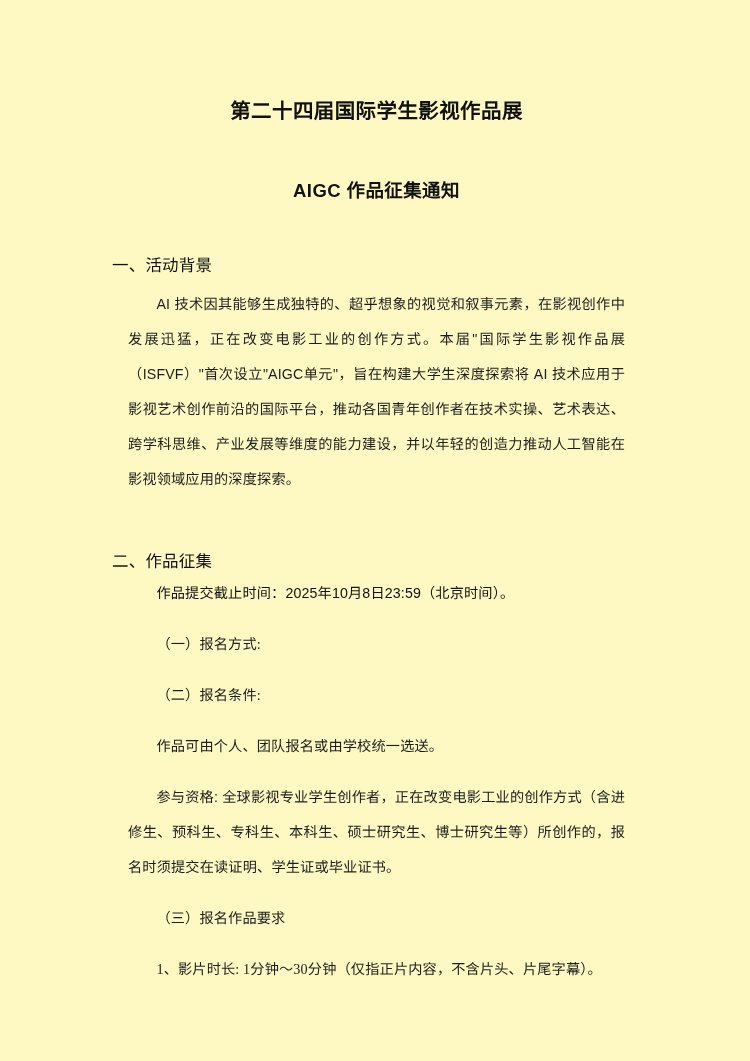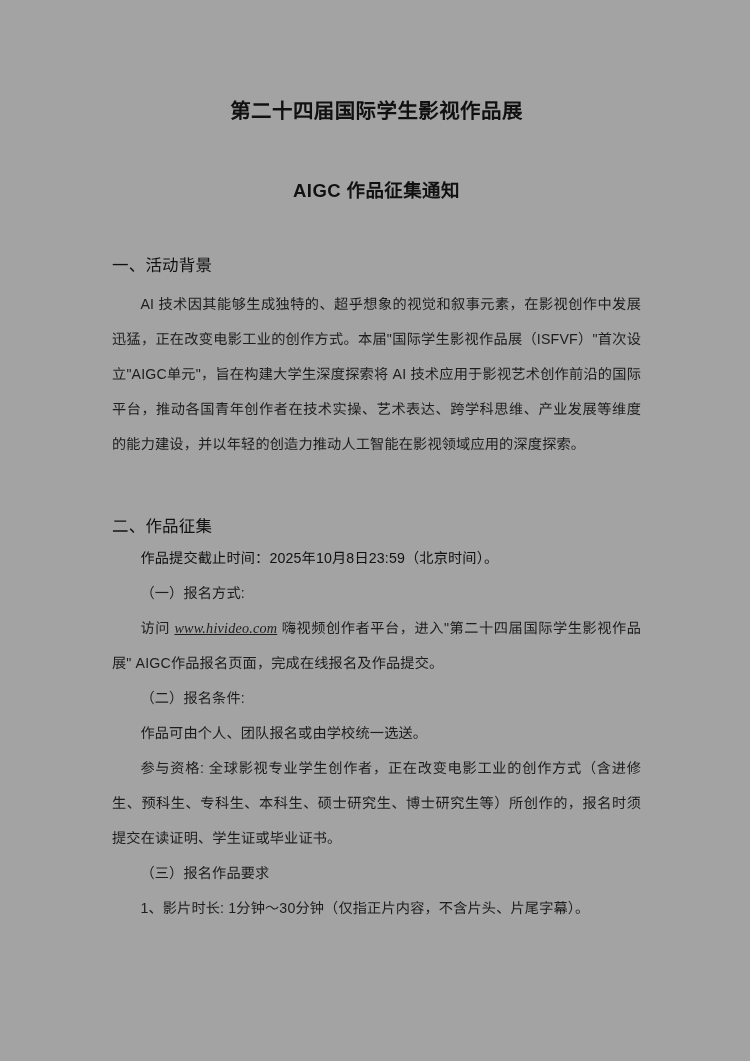--- a/index.html
+++ b/index.html
@@ -11,21 +11,21 @@
   body {
     font-family: "Liberation Sans", "DejaVu Sans", sans-serif;
     color: #1a1a1a;
     -webkit-font-smoothing: antialiased;
   }
   .page {
     position: relative;
     width: 750px;
     height: 1061px;
     margin: 0 auto;
-    background: #a3a3a3;
+    background: #fef9c3;
     overflow: hidden;
     box-sizing: border-box;
   }
   .doc-body {
     position: absolute;
     left: 112px;
     top: 0;
     width: 529px;   
   }
 
@@ -63,34 +63,35 @@
   .sec2-heading { margin-top: 52px; }
 
   
   .para {
     font-size: 14.2px;
     line-height: 35px;
     text-align: justify;
     text-justify: inter-ideograph;
     color: #1d1d1d;
     letter-spacing: 0.15px;
-    margin: 0;
+    margin: 16px;
   }
   .para.indent {
     text-indent: 2em;
   }
   .para.first-para {
     margin-top: 10px;
   }
   .para.bold {
     font-weight: normal;
     color: #111111;
   }
   .para.tight {
     text-align: left;
+    font-family: Liberation Serif, serif;
   }
   .para-gap-sm { margin-top: 2px; }
 
   .link {
     text-decoration: underline;
     font-style: italic;
     color: #1d1d1d;
     font-family: "Liberation Serif", "DejaVu Serif", serif;
     font-size: 14.2px;
     letter-spacing: 0.2px;
@@ -110,21 +111,20 @@
     <div class="section-heading sec1-heading">一、活动背景</div>
 
     <p class="para indent first-para">AI 技术因其能够生成独特的、超乎想象的视觉和叙事元素，在影视创作中发展迅猛，正在改变电影工业的创作方式。本届"国际学生影视作品展（ISFVF）"首次设立"AIGC单元"，旨在构建大学生深度探索将 AI 技术应用于影视艺术创作前沿的国际平台，推动各国青年创作者在技术实操、艺术表达、跨学科思维、产业发展等维度的能力建设，并以年轻的创造力推动人工智能在影视领域应用的深度探索。</p>
 
     <div class="section-heading sec2-heading">二、作品征集</div>
 
     <p class="para indent bold para-gap-sm">作品提交截止时间：2025年10月8日23:59（北京时间）。</p>
 
     <p class="para indent tight">（一）报名方式:</p>
 
-    <p class="para indent"><span>访问 </span><a class="link" href="#">www.hivideo.com</a><span> 嗨视频创作者平台，进入"第二十四届国际学生影视作品展" AIGC作品报名页面，完成在线报名及作品提交。</span></p>
 
     <p class="para indent tight">（二）报名条件:</p>
 
     <p class="para indent tight">作品可由个人、团队报名或由学校统一选送。</p>
 
     <p class="para indent">参与资格: 全球影视专业学生创作者，正在改变电影工业的创作方式（含进修生、预科生、专科生、本科生、硕士研究生、博士研究生等）所创作的，报名时须提交在读证明、学生证或毕业证书。</p>
 
     <p class="para indent tight">（三）报名作品要求</p>
 
     <p class="para indent tight">1、影片时长: 1分钟～30分钟（仅指正片内容，不含片头、片尾字幕）。</p>

